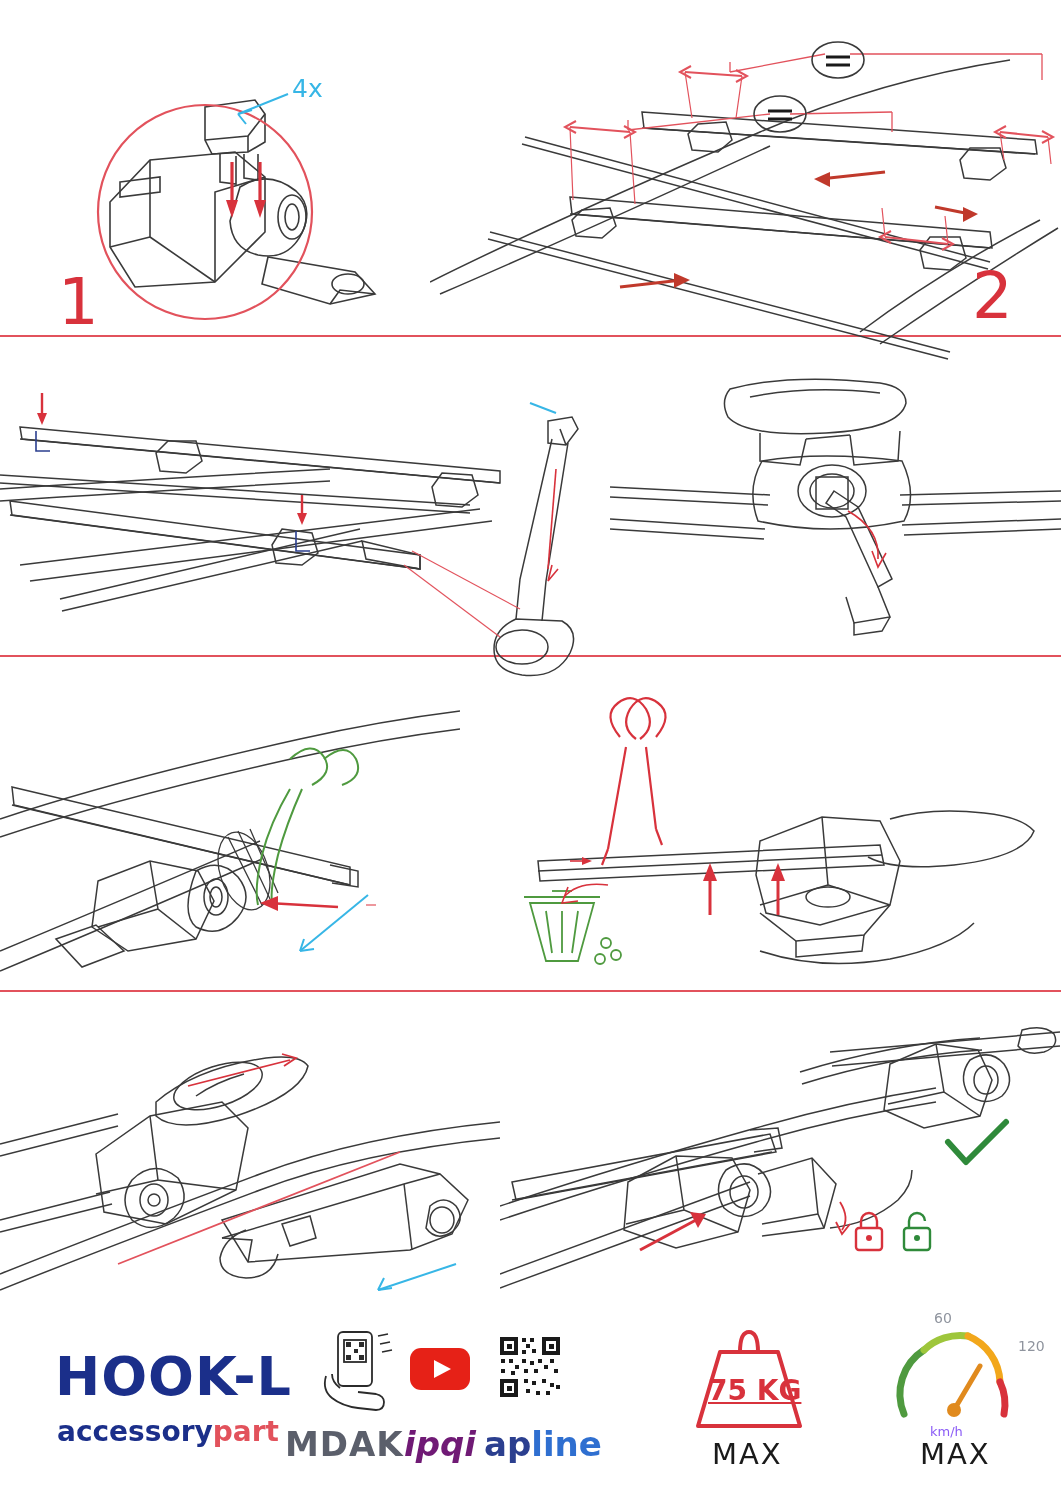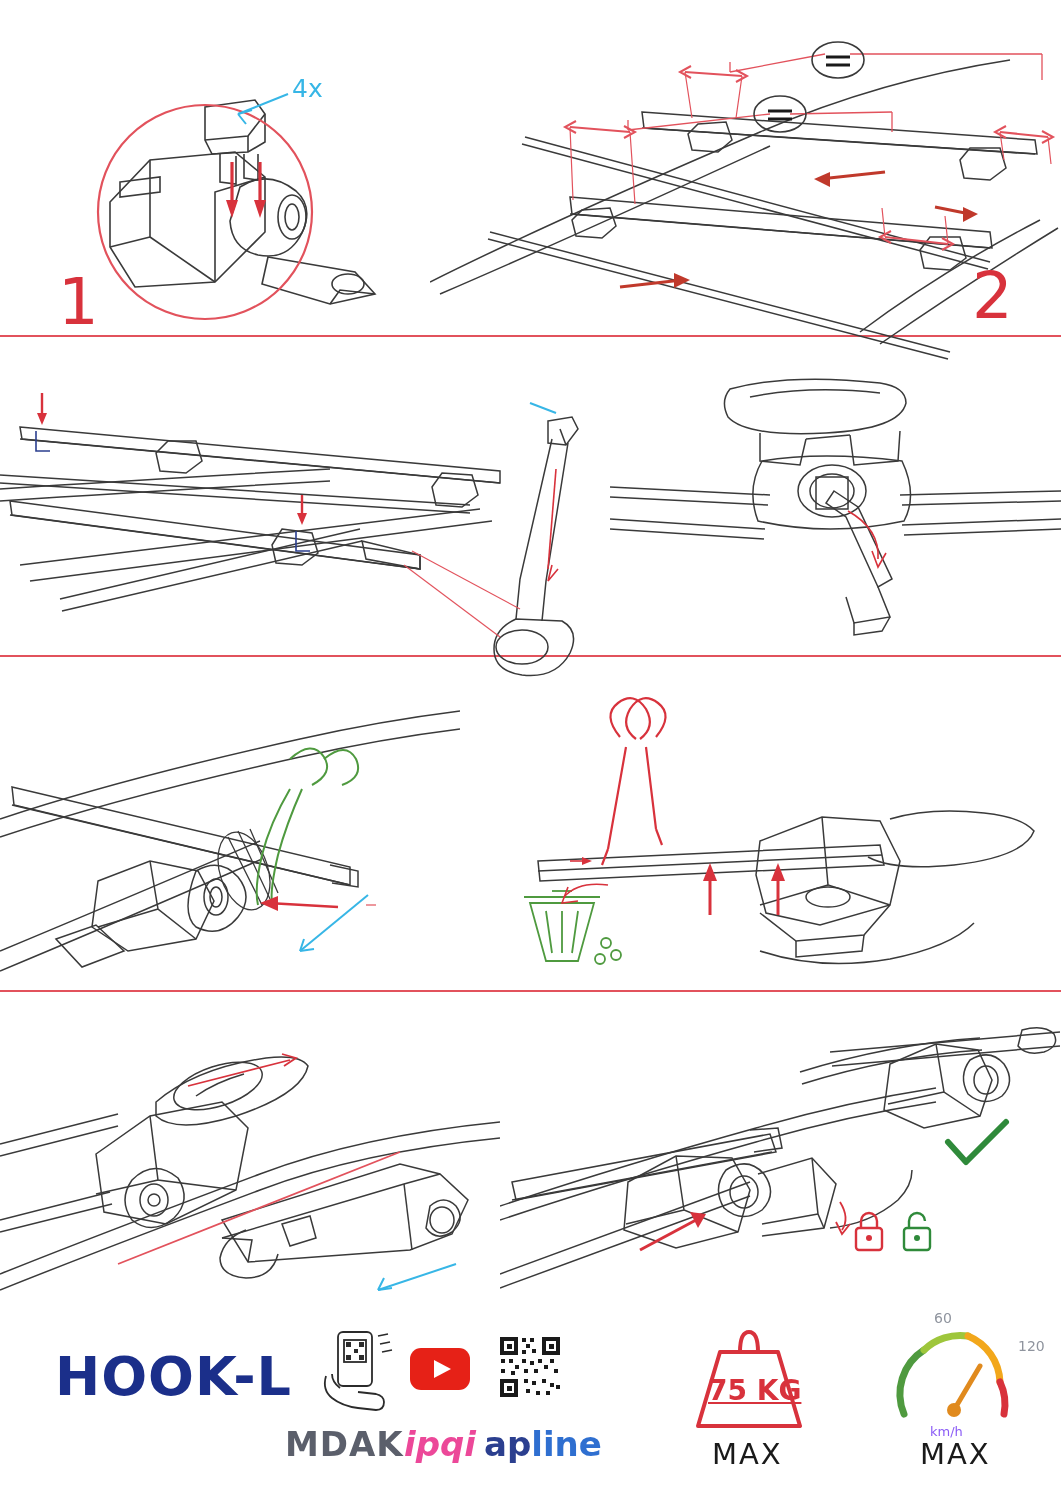--- a/index.html
+++ b/index.html
@@ -554,20 +554,23 @@
         <path d="M409 204 v-7 a8 8 0 0 1 16 0"></path>
         <circle cx="417" cy="214" r="3" fill="#2f8a3a" stroke="none"></circle>
       </g>
     </svg>
 
   </div>
 
   <div id="footer"></div>
 
   <div class="brand-title">HOOK-L</div>
+  <div class="brand-sub">
+    <span>accessory</span><span class="accent">part</span>
+  </div>
 
   <div style="position:absolute;left:318px;top:1330px;">
     <svg width="76" height="84" viewBox="0 0 76 84">
       <g fill="none" stroke="#2b2b2b" stroke-width="1.8">
         <rect x="20" y="2" width="34" height="54" rx="5"></rect>
         <rect x="26" y="10" width="22" height="22"></rect>
         <path d="M8 46 q-4 14 6 22 q10 8 26 10 l18 2 q8 0 8 -8 q0 -6 -8 -8 l-18 -2"></path>
         <path d="M22 58 q-8 -6 -8 -14"></path>
       </g>
       <g fill="#2b2b2b">
@@ -628,21 +631,21 @@
         <rect x="52" y="48" width="4" height="4"></rect>
           <rect x="28" y="54" width="4" height="4"></rect>
           <rect x="38" y="56" width="4" height="4"></rect>
         <rect x="48" y="56" width="4" height="4"></rect>
           <rect x="58" y="50" width="4" height="4"></rect>
       </g>
     </svg>
   </div>
 
   <div class="partner" style="left:285px;top:1424px;letter-spacing:1px;">MDAK</div>
-  <div class="partner light" style="left:404px;top:1424px;font-style:italic;color:#ec4899;">ipqi</div>
+  <div class="partner light" style="left:404px;top:1424px;font-style:italic;color:#701a75;">ipqi</div>
   <div class="partner" style="left:484px;top:1424px;">
     <span style="color:#2b3f8f">ap</span><span class="blue">line</span>
   </div>
 
   <div style="position:absolute;left:690px;top:1322px;">
     <svg width="118" height="108" viewBox="0 0 118 108">
       <g fill="none" stroke="#d8323c" stroke-width="4" stroke-linejoin="round">
         <path d="M30 30 L88 30 L110 104 L8 104 Z"></path>
         <path d="M50 30 q0 -20 9 -20 q9 0 9 20" stroke-width="4"></path>
       </g>

